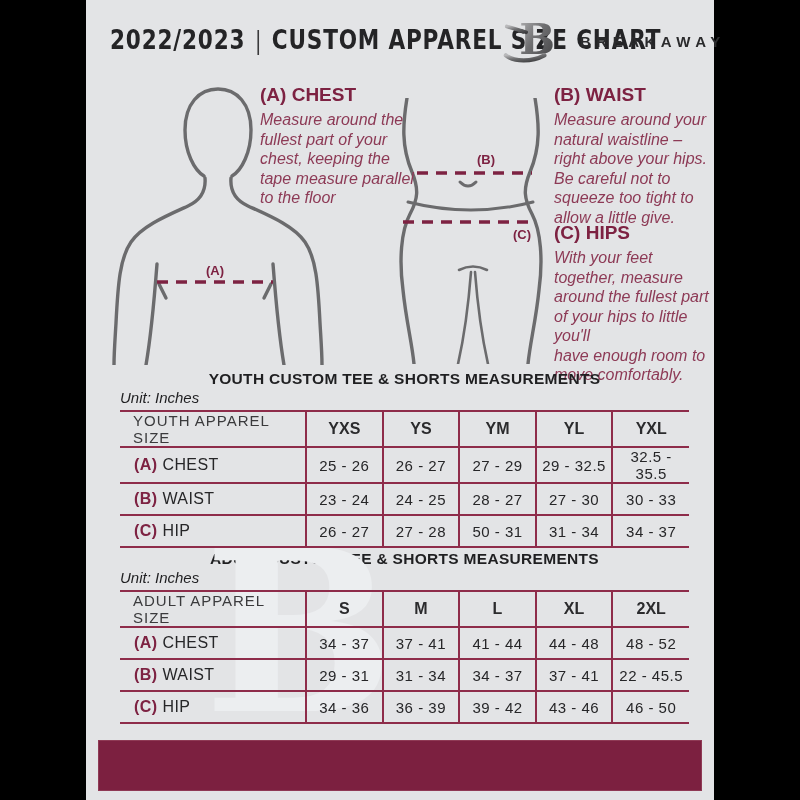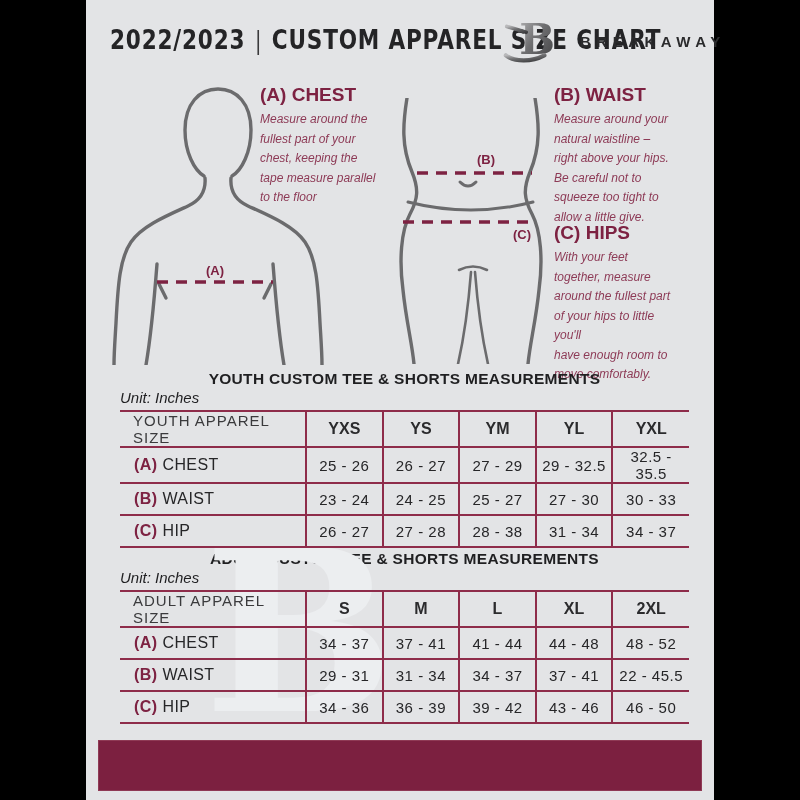--- a/index.html
+++ b/index.html
@@ -12,21 +12,21 @@
              transform:scaleX(0.80);transform-origin:left center;
              font-family:"DejaVu Sans",sans-serif;font-weight:bold;font-size:27px;
              color:#242426;letter-spacing:1px;}
   .hdr-title .pipe{font-weight:normal;color:#3a3a3c;padding:0 12px;font-size:24px;}
   .brand{position:absolute;left:470px;top:33px;font-weight:bold;font-size:15px;
          letter-spacing:5.5px;color:#2b2b2d;white-space:nowrap;padding-left:24px;}
   .logo{position:absolute;left:417px;top:14px;}
 
   
   .m-head{position:absolute;font-weight:bold;font-size:19px;color:#7d2242;white-space:nowrap;}
-  .m-body{position:absolute;font-style:italic;font-size:12px;line-height:19.5px;
+  .m-body{position:absolute;font-style:italic;font-size:16px;line-height:19.5px;
           color:#8d3a56;white-space:pre-line;}
 
   
   .fig{position:absolute;}
 
   
   .tbl-title{position:absolute;left:34px;width:569px;text-align:center;
              font-weight:bold;font-size:15.5px;color:#1f1f21;letter-spacing:0.3px;}
   .tbl-unit{position:absolute;left:34px;width:569px;text-align:left;
             font-style:italic;font-size:15px;color:#1f1f21;}
@@ -171,29 +171,29 @@
         <td>25 - 26</td>
         <td>26 - 27</td>
         <td>27 - 29</td>
         <td>29 - 32.5</td>
         <td>32.5 - 35.5</td>
       </tr>
       <tr>
         <td class="lbl"><span class="pfx">(B)</span><span>WAIST</span></td>
         <td>23 - 24</td>
         <td>24 - 25</td>
-        <td>25 - 27</td>
+        <td>28 - 27</td>
         <td>27 - 30</td>
         <td>30 - 33</td>
       </tr>
       <tr>
         <td class="lbl"><span class="pfx">(C)</span><span>HIP</span></td>
         <td>26 - 27</td>
         <td>27 - 28</td>
-        <td>28 - 38</td>
+        <td>50 - 31</td>
         <td>31 - 34</td>
         <td>34 - 37</td>
       </tr>
     </tbody>
       </table>
 
     <div class="tbl-title" style="top:550px;">ADULT CUSTOM TEE &amp; SHORTS MEASUREMENTS</div>
     <div class="tbl-unit" style="top:569px;">Unit: Inches</div>
 
     <table class="size-table" style="top:590px;">

